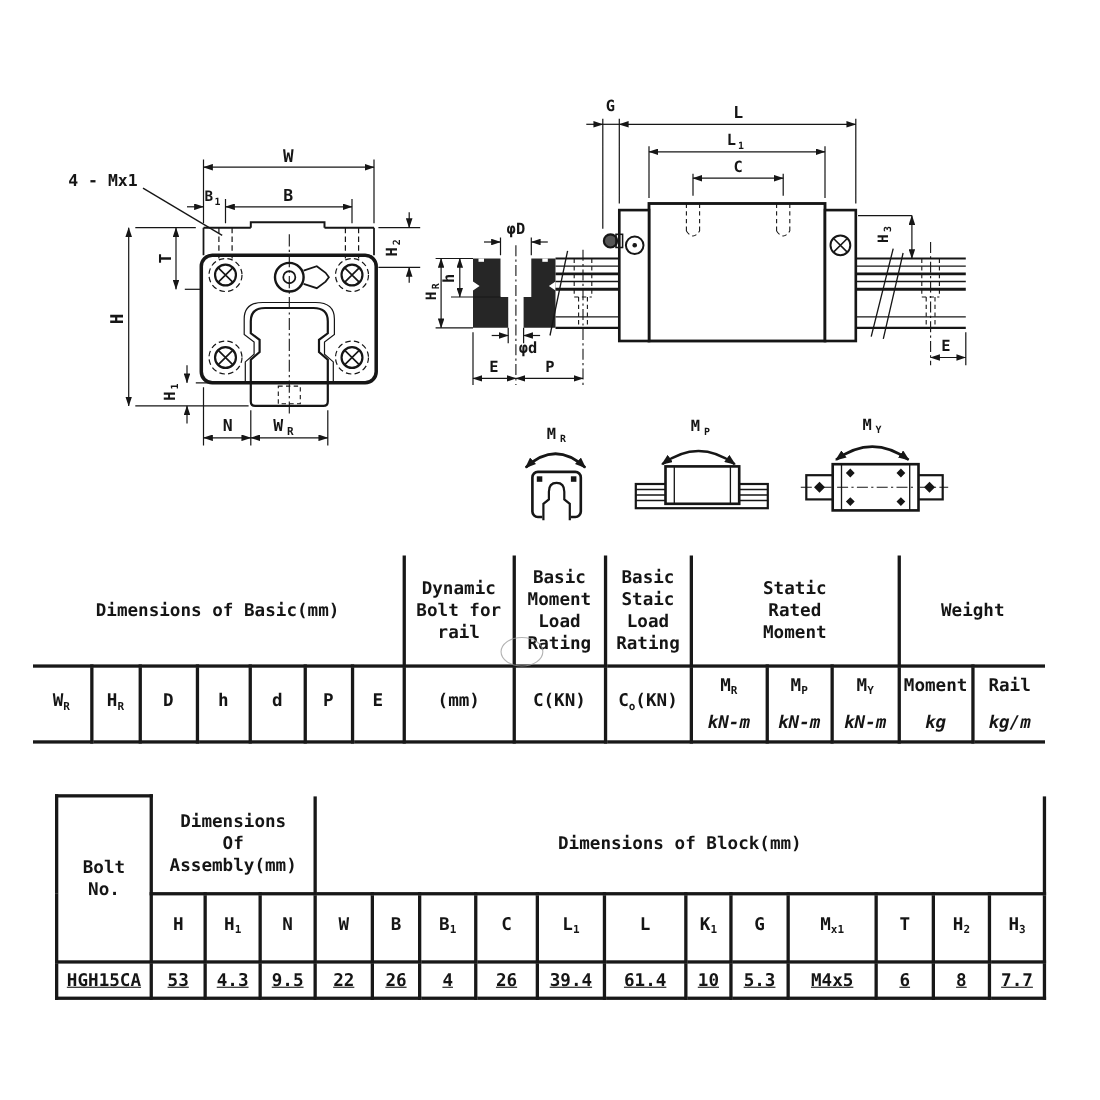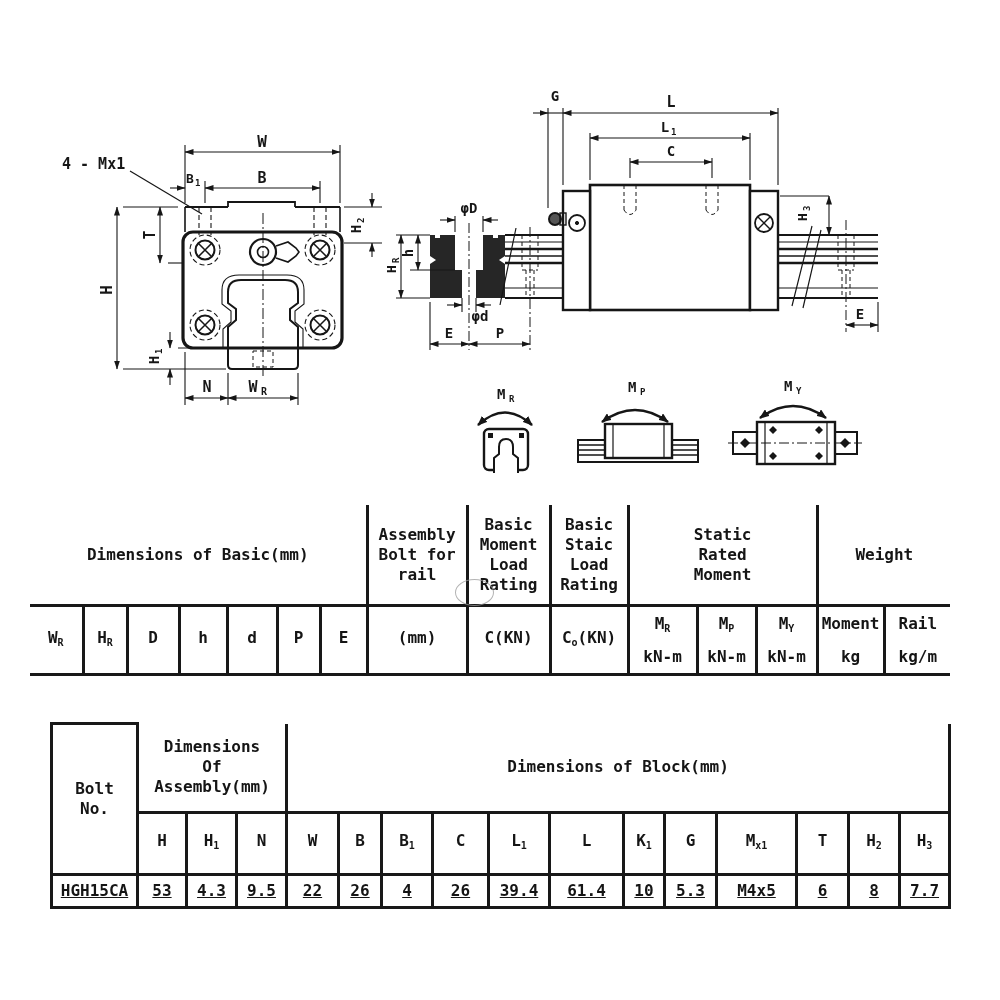--- a/index.html
+++ b/index.html
@@ -19,21 +19,21 @@
   #t2{left:50px;top:722px;width:898px;}
   #t1 .r1 td{height:99px;}
   #t1 .r2 td{height:66px;}
   #t1 .r3 td{height:33px;}
   #t2 .r1 td{height:87px;}
   #t2 .r2 td{height:59px;}
   #t2 .r3 td{height:30px;text-decoration:underline;}
   .ln{display:block;}
   .hb{display:block;}
   .hu{display:block;}
-  .hu:not(:empty){margin-top:8px;}
+  .hu:not(:empty){margin-top:8px;font-style:italic;}
   sub{font-size:10px;vertical-align:-3px;}
   
   #artifact{position:absolute;left:455px;top:579px;width:37px;height:25px;
             border:1.5px solid #9a9a9a;border-radius:50%;opacity:.75;}
 </style>
 </head>
 <body>
 
 <div id="page">
 
@@ -369,21 +369,21 @@
       <col style="width:61px">
         <col style="width:67px">
         <col style="width:66px">
     </colgroup>
     <tbody>
         <tr class="r1">
       <td colspan="7" class="rb bb">
         <span class="ln">Dimensions of Basic(mm)</span>
           </td>
       <td class="rb bb">
-        <span class="ln">Assembly</span>
+        <span class="ln">Dynamic</span>
         <span class="ln">Bolt for</span>
         <span class="ln">rail</span>
           </td>
       <td class="rb bb">
         <span class="ln">Basic</span>
         <span class="ln">Moment</span>
         <span class="ln">Load</span>
         <span class="ln">Rating</span>
           </td>
       <td class="rb bb">

